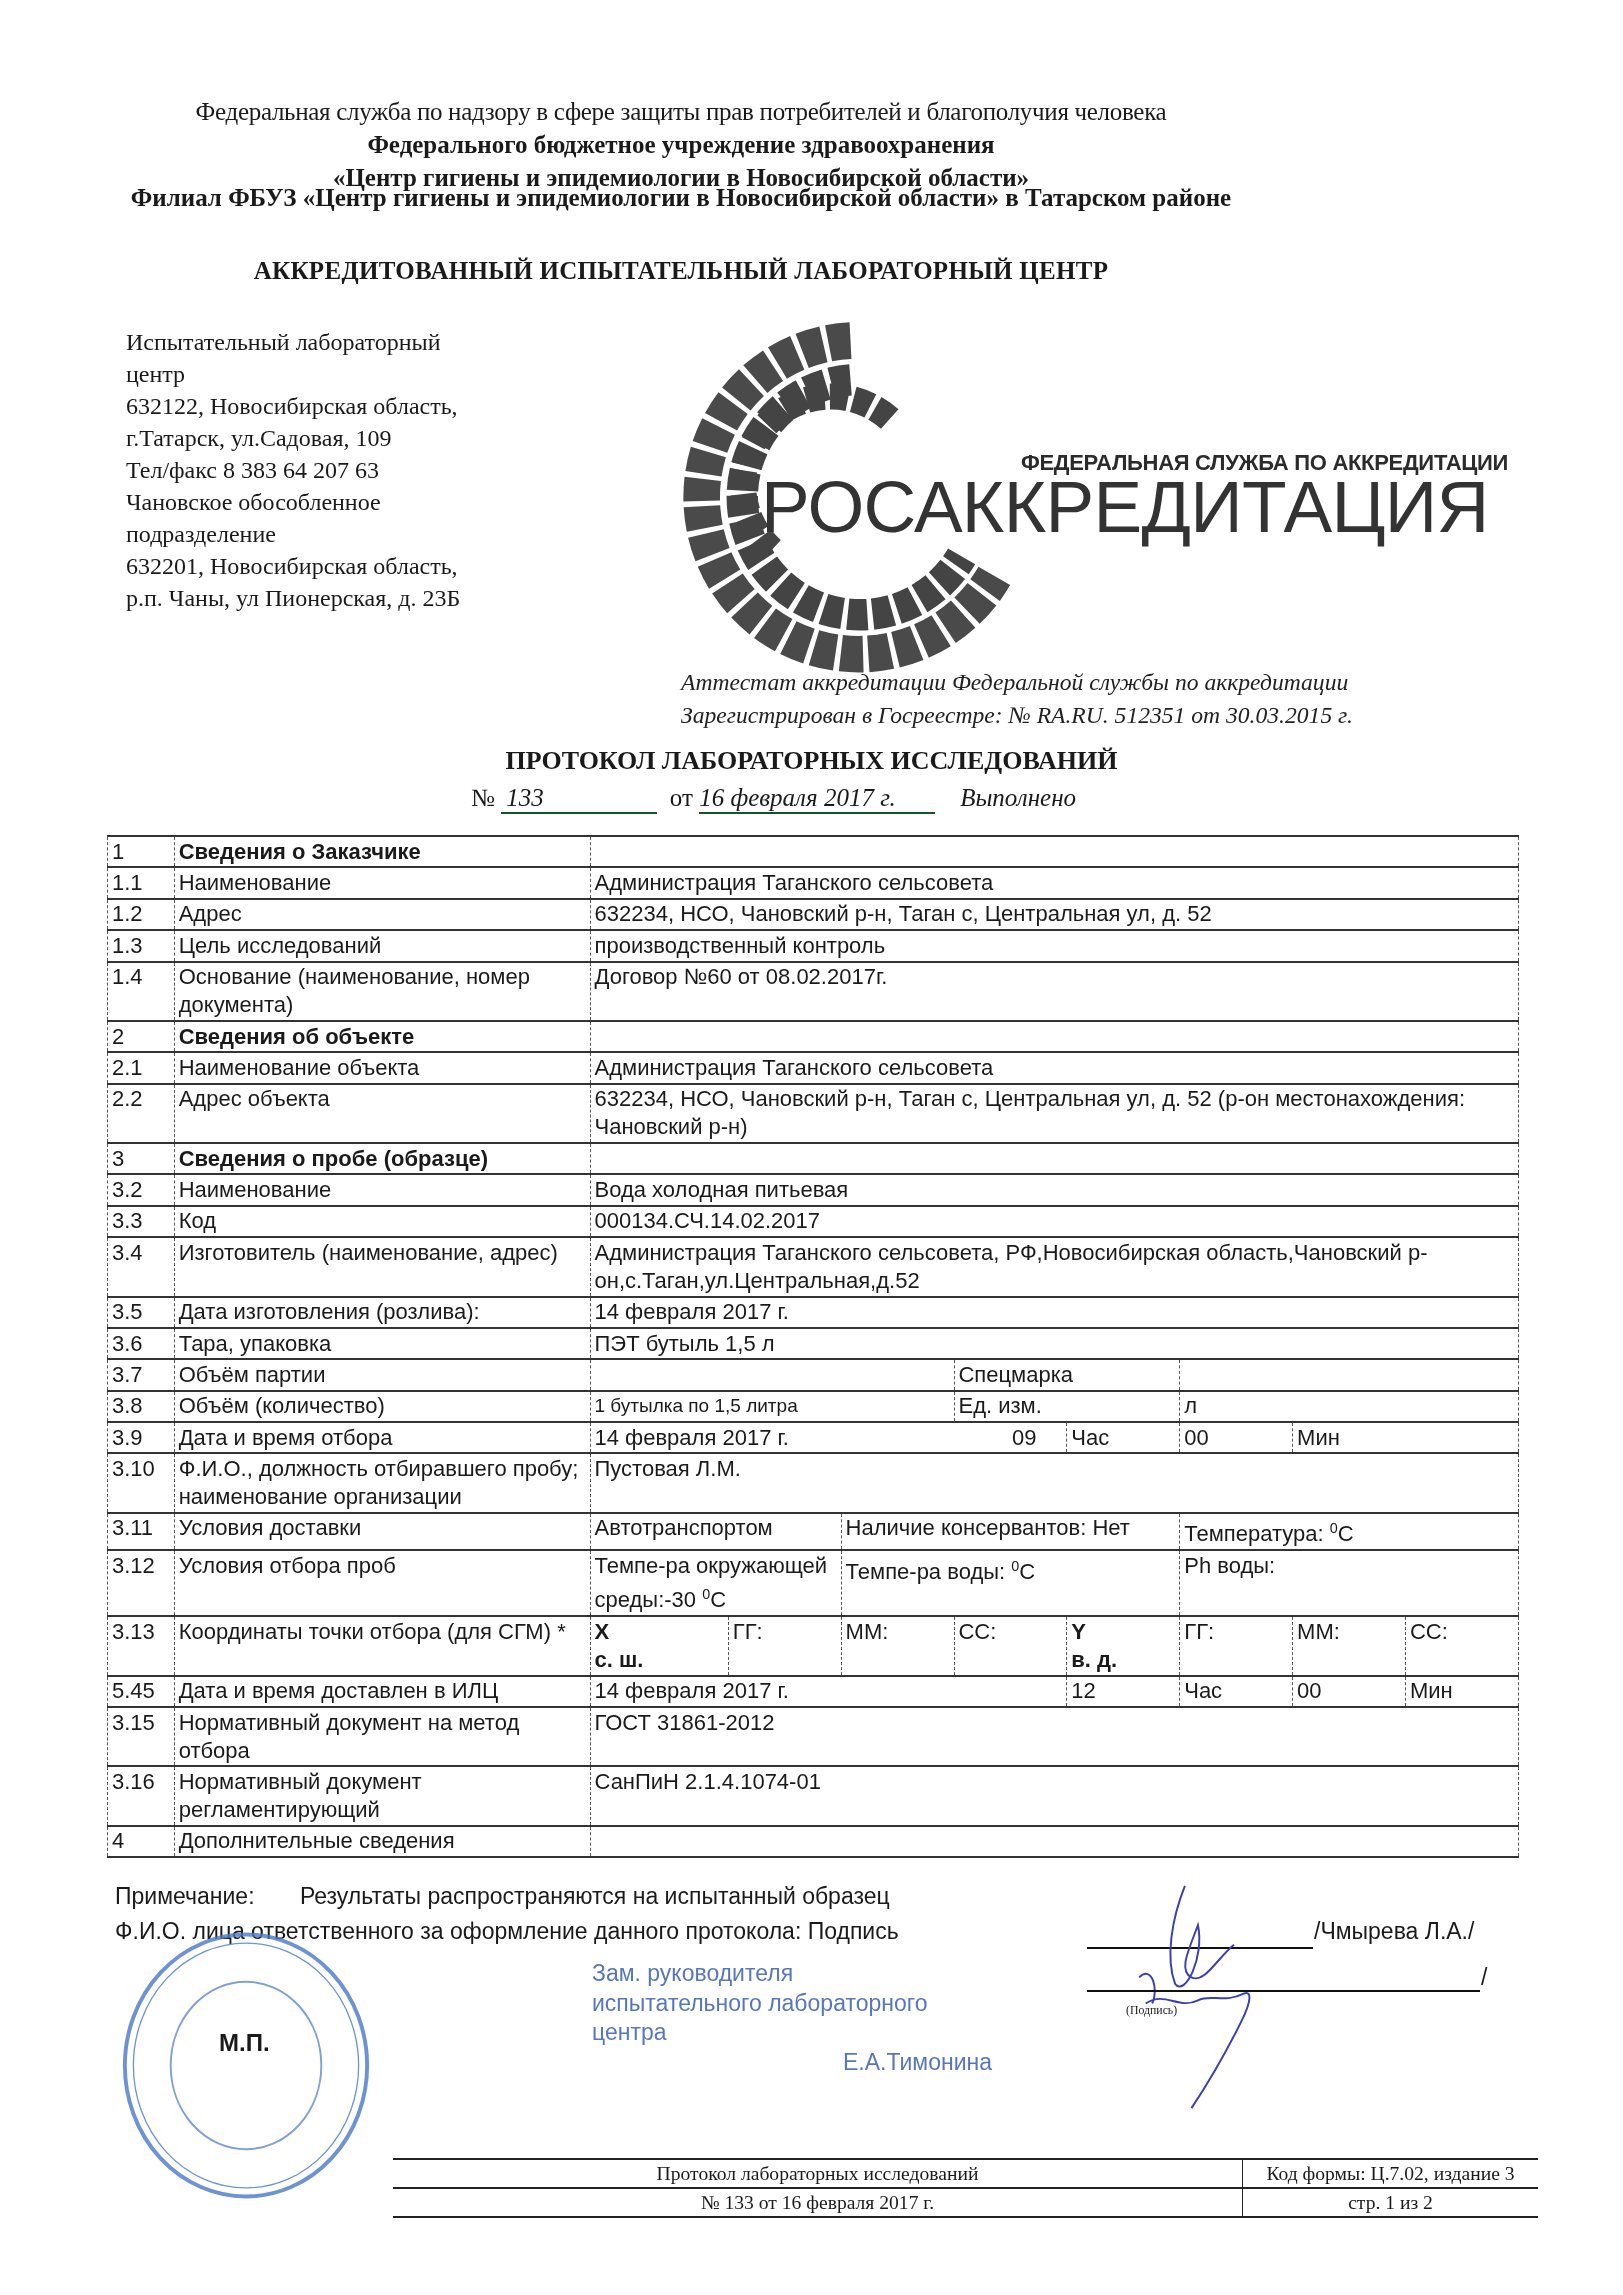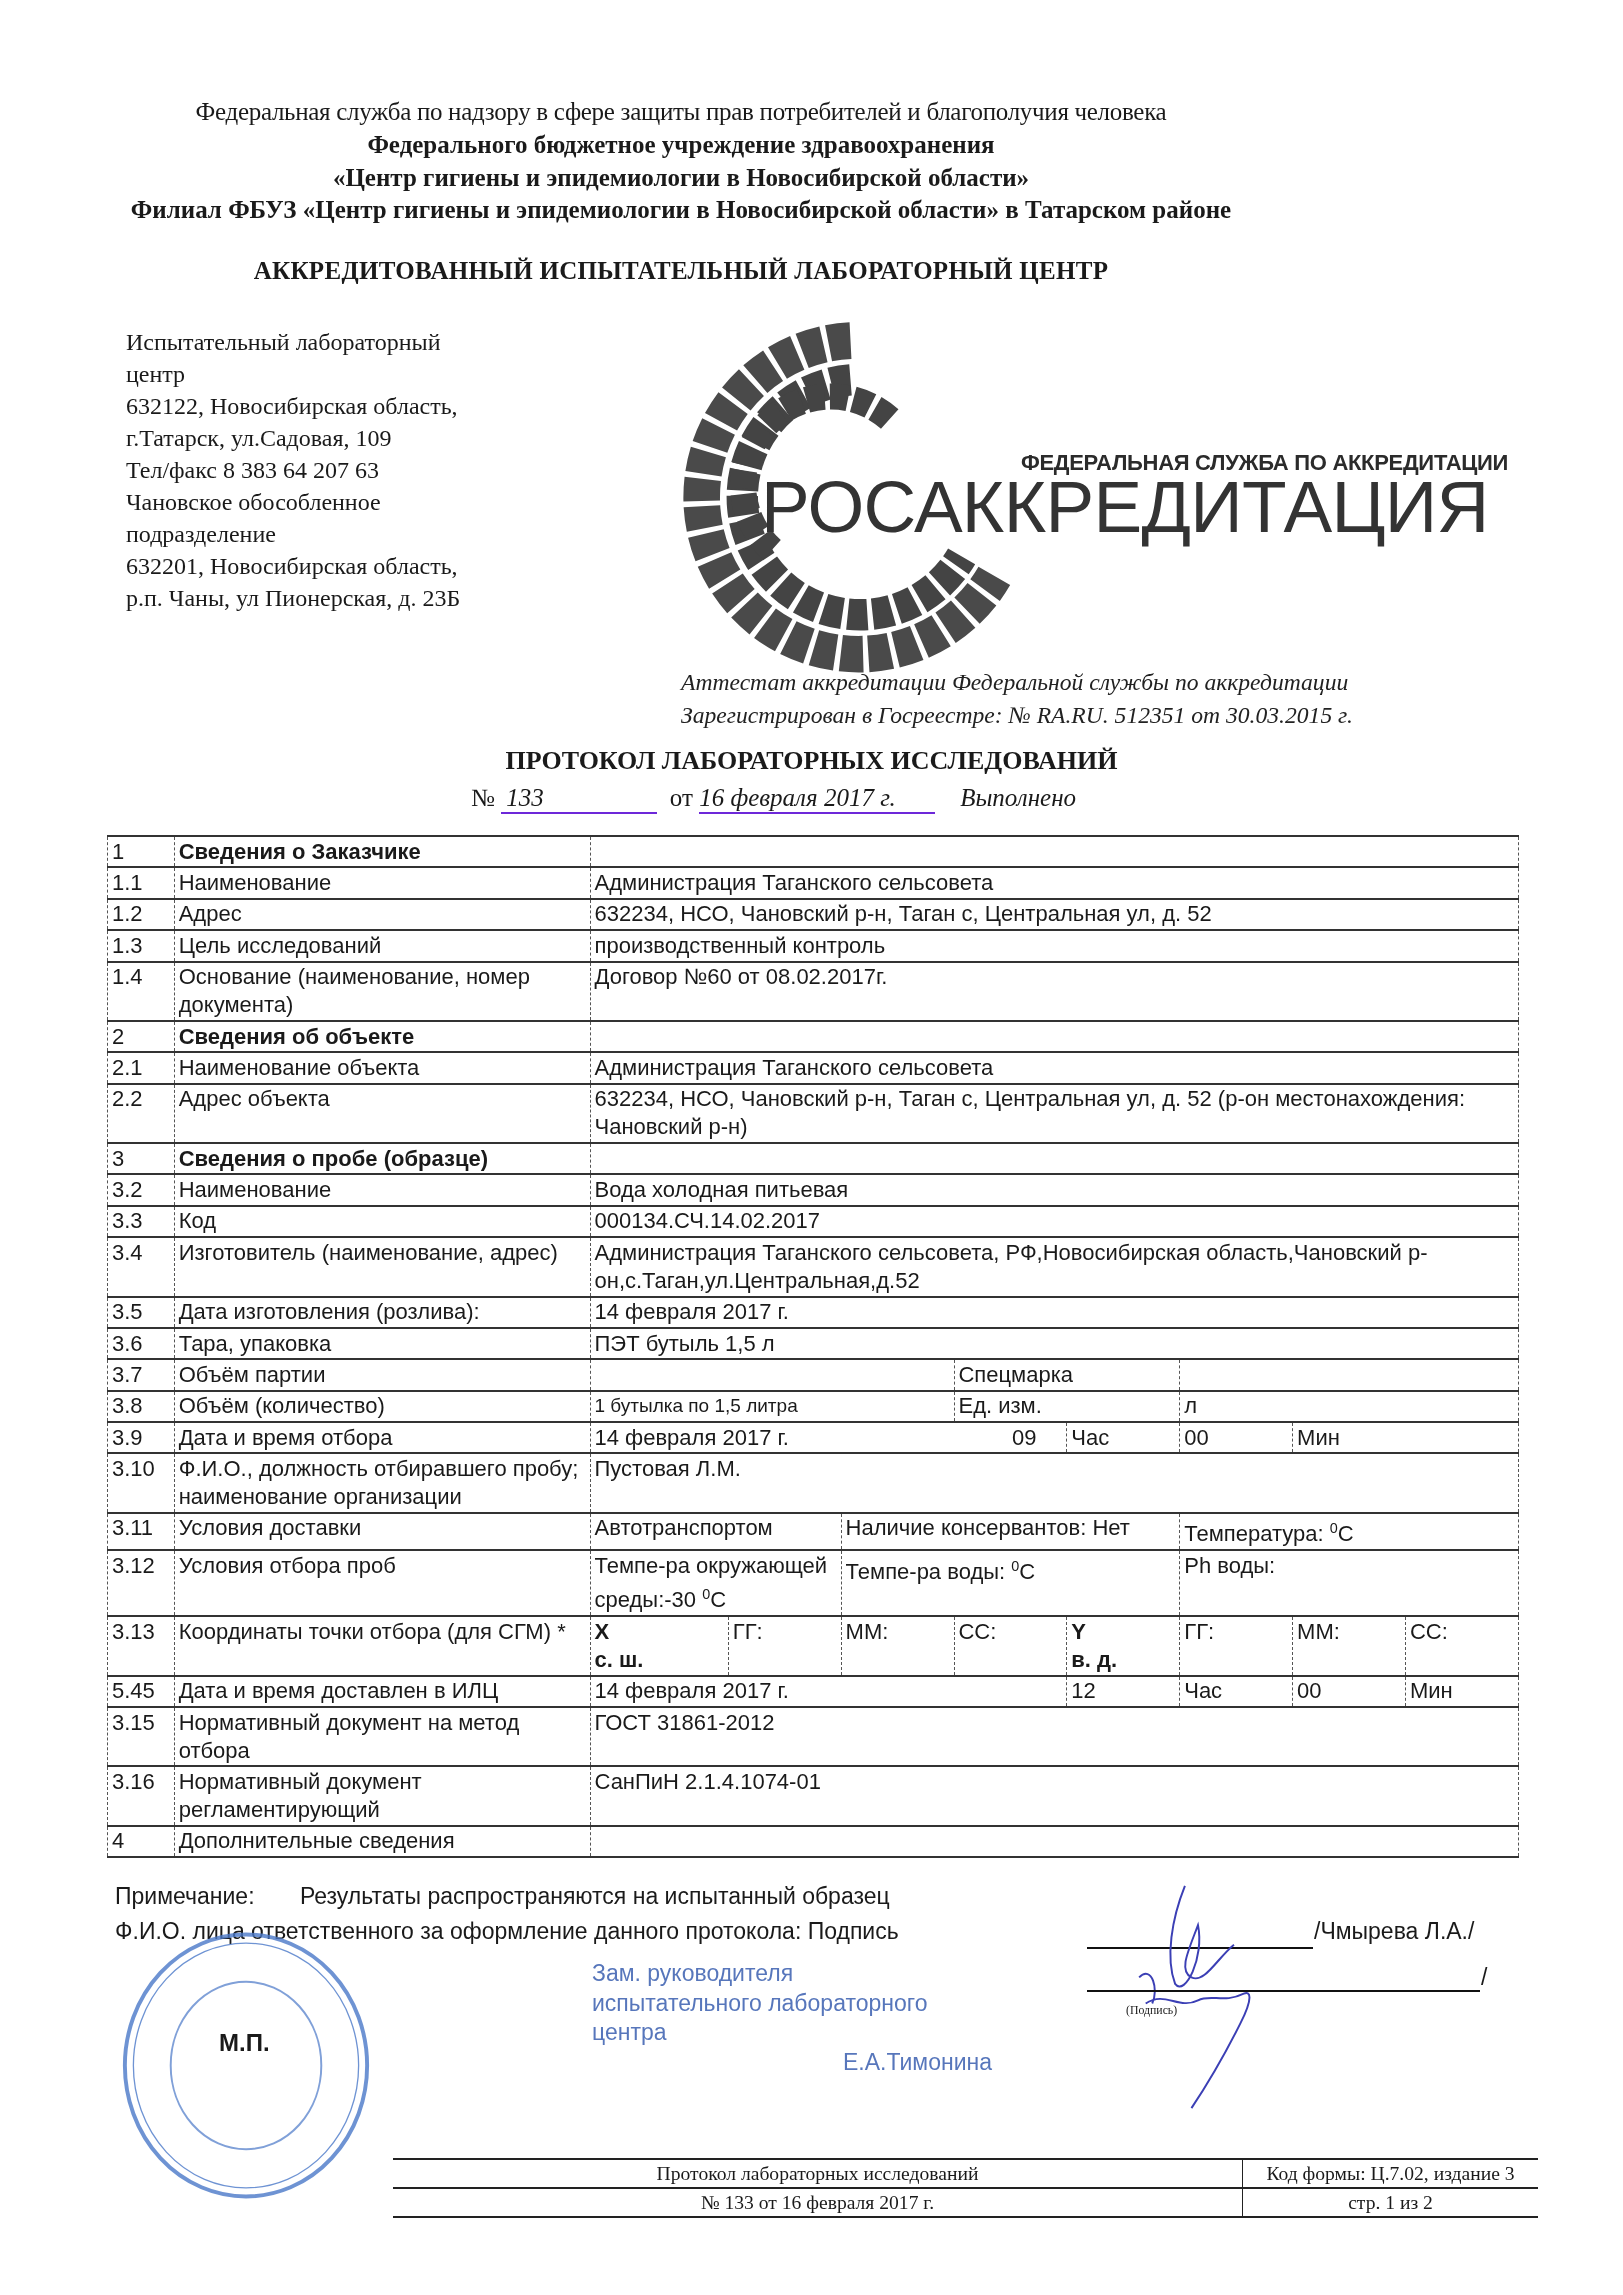--- a/index.html
+++ b/index.html
@@ -1,31 +1,31 @@
 <!DOCTYPE html>
 <html style="font-size:10.5px"><head>
 <meta charset="utf-8">
 <style>
   html,body{margin:0;padding:0;background:#fff;}
   body{width:1623px;height:2295px;position:relative;overflow:hidden;color:#1a1a1a;}
   .hdr{position:absolute;left:0;width:1362px;text-align:center;font-family:"Liberation Serif",serif;}
   .h1{top:98px;font-size:25px;letter-spacing:-0.3px;}
   .h2{top:131px;font-size:25px;font-weight:bold;}
   .h3{top:164px;font-size:25px;font-weight:bold;}
-  .h4{top:196px;font-size:25px;font-weight:bold;}
+  .h4{top:184px;font-size:25px;font-weight:bold;}
   .h5{top:257px;font-size:25px;font-weight:bold;letter-spacing:0.3px;}
   .addr{position:absolute;left:126px;top:326px;font-family:"Liberation Serif",serif;font-size:24px;line-height:32px;}
   .logo{position:absolute;left:674px;top:321px;width:353px;height:353px;}
   .logo-sub{position:absolute;left:1021px;top:450px;font-family:"Liberation Sans",sans-serif;font-weight:bold;font-size:22px;color:#2b2b2b;letter-spacing:-0.3px;}
   .logo-main{position:absolute;left:761px;top:470px;font-family:"Liberation Sans",sans-serif;font-size:73px;color:#333;letter-spacing:-0.7px;line-height:1;}
   .accr{position:absolute;left:681px;font-family:"Liberation Serif",serif;font-size:23.6px;color:#222;font-style:italic;}
   .title{position:absolute;left:0;width:1623px;top:746px;text-align:center;font-family:"Liberation Serif",serif;font-weight:bold;font-size:26px;}
   .numline{position:absolute;top:784px;left:471px;font-family:"Liberation Serif",serif;font-size:25px;}
   .numline .it{font-style:italic;}
-  .ul{display:inline-block;border-bottom:2px solid #6d28d9;}
+  .ul{display:inline-block;border-bottom:2px solid #14532d;}
   table.main{position:absolute;left:107px;top:835px;width:1412px;border-collapse:collapse;font-family:"Liberation Sans",sans-serif;font-size:22px;}
   table.main td{border:0.7px dashed #555;border-top:2px solid #333;padding:0.7px 3.9px;vertical-align:top;line-height:28px;}
   .b{font-weight:bold;}
   sup{font-size:14.4px;}
   .note{position:absolute;left:115px;top:1883px;font-family:"Liberation Sans",sans-serif;font-size:23px;}
   .resp{position:absolute;left:115px;top:1918px;font-family:"Liberation Sans",sans-serif;font-size:23px;}
   .sigline{position:absolute;border-bottom:2px solid #111;}
   .blue{color:#3a5fb0;font-family:"Liberation Sans",sans-serif;font-size:23px;position:absolute;opacity:0.85;}
   .stamp{position:absolute;left:115px;top:1928px;width:262px;height:275px;}
   .mp{position:absolute;left:219px;top:2029px;font-family:"Liberation Sans",sans-serif;font-weight:bold;font-size:24px;}

